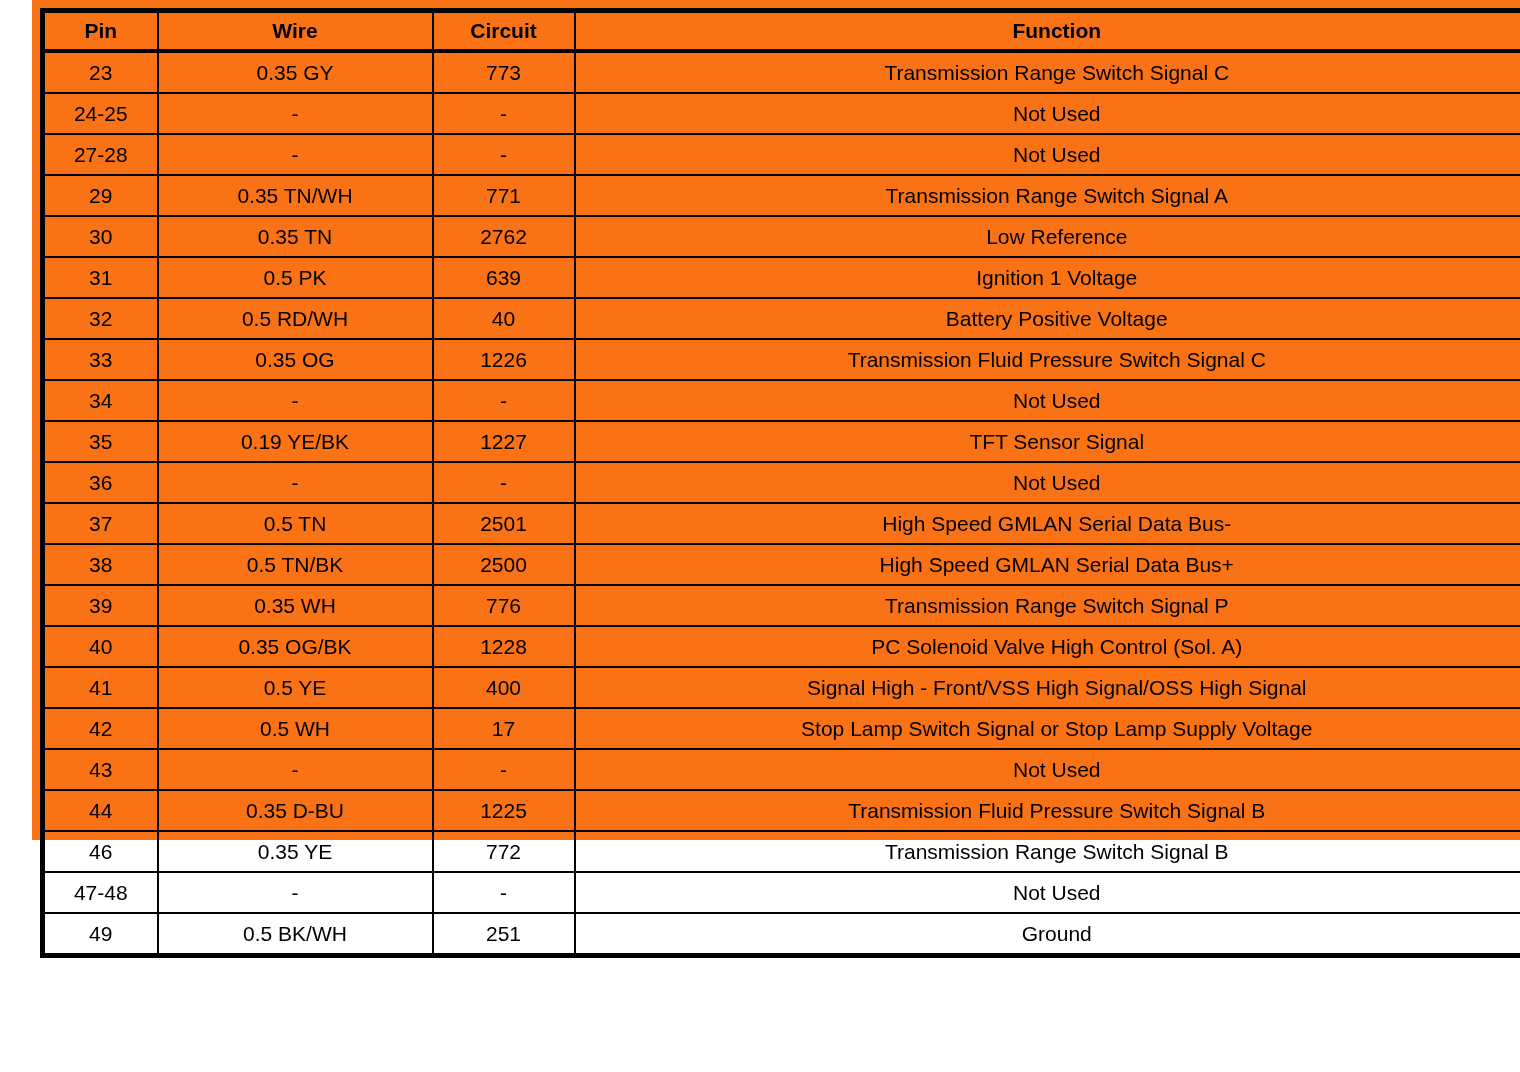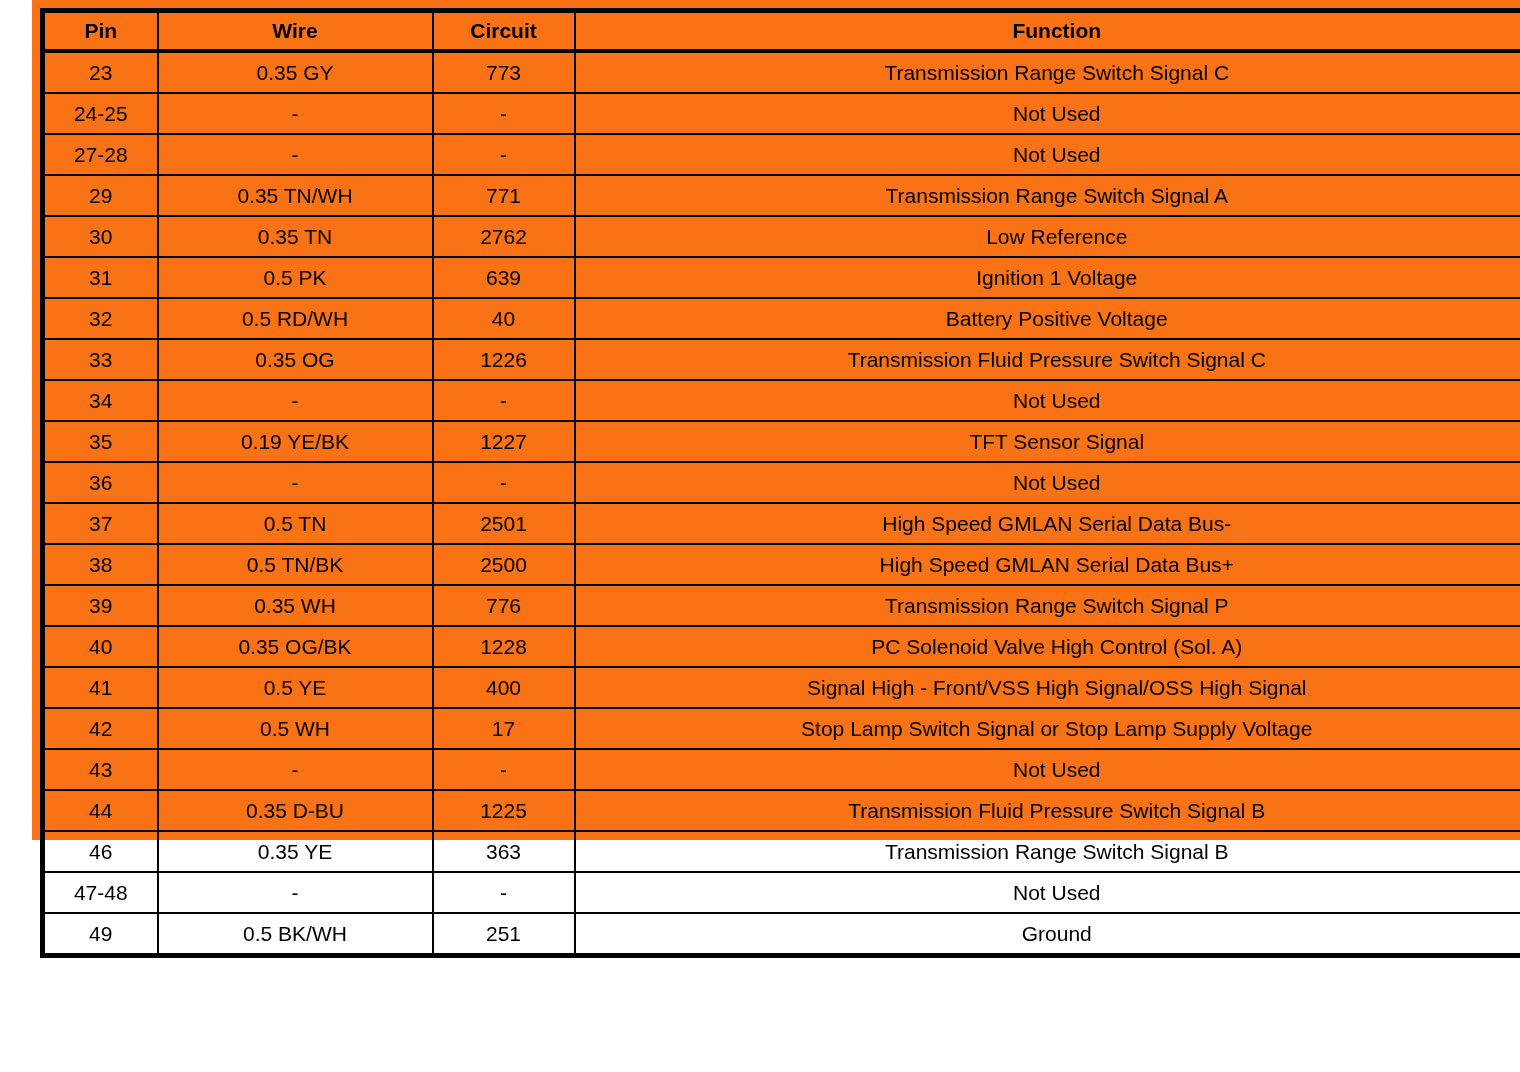--- a/index.html
+++ b/index.html
@@ -183,21 +183,21 @@
         </tr>
         <tr>
           <td class="c0">44</td>
           <td class="c1">0.35 D-BU</td>
           <td class="c2">1225</td>
           <td class="c3">Transmission Fluid Pressure Switch Signal B</td>
         </tr>
         <tr>
           <td class="c0">46</td>
           <td class="c1">0.35 YE</td>
-          <td class="c2">363</td>
+          <td class="c2">772</td>
           <td class="c3">Transmission Range Switch Signal B</td>
         </tr>
         <tr>
           <td class="c0">47-48</td>
           <td class="c1">-</td>
           <td class="c2">-</td>
           <td class="c3">Not Used</td>
         </tr>
         <tr>
           <td class="c0">49</td>

